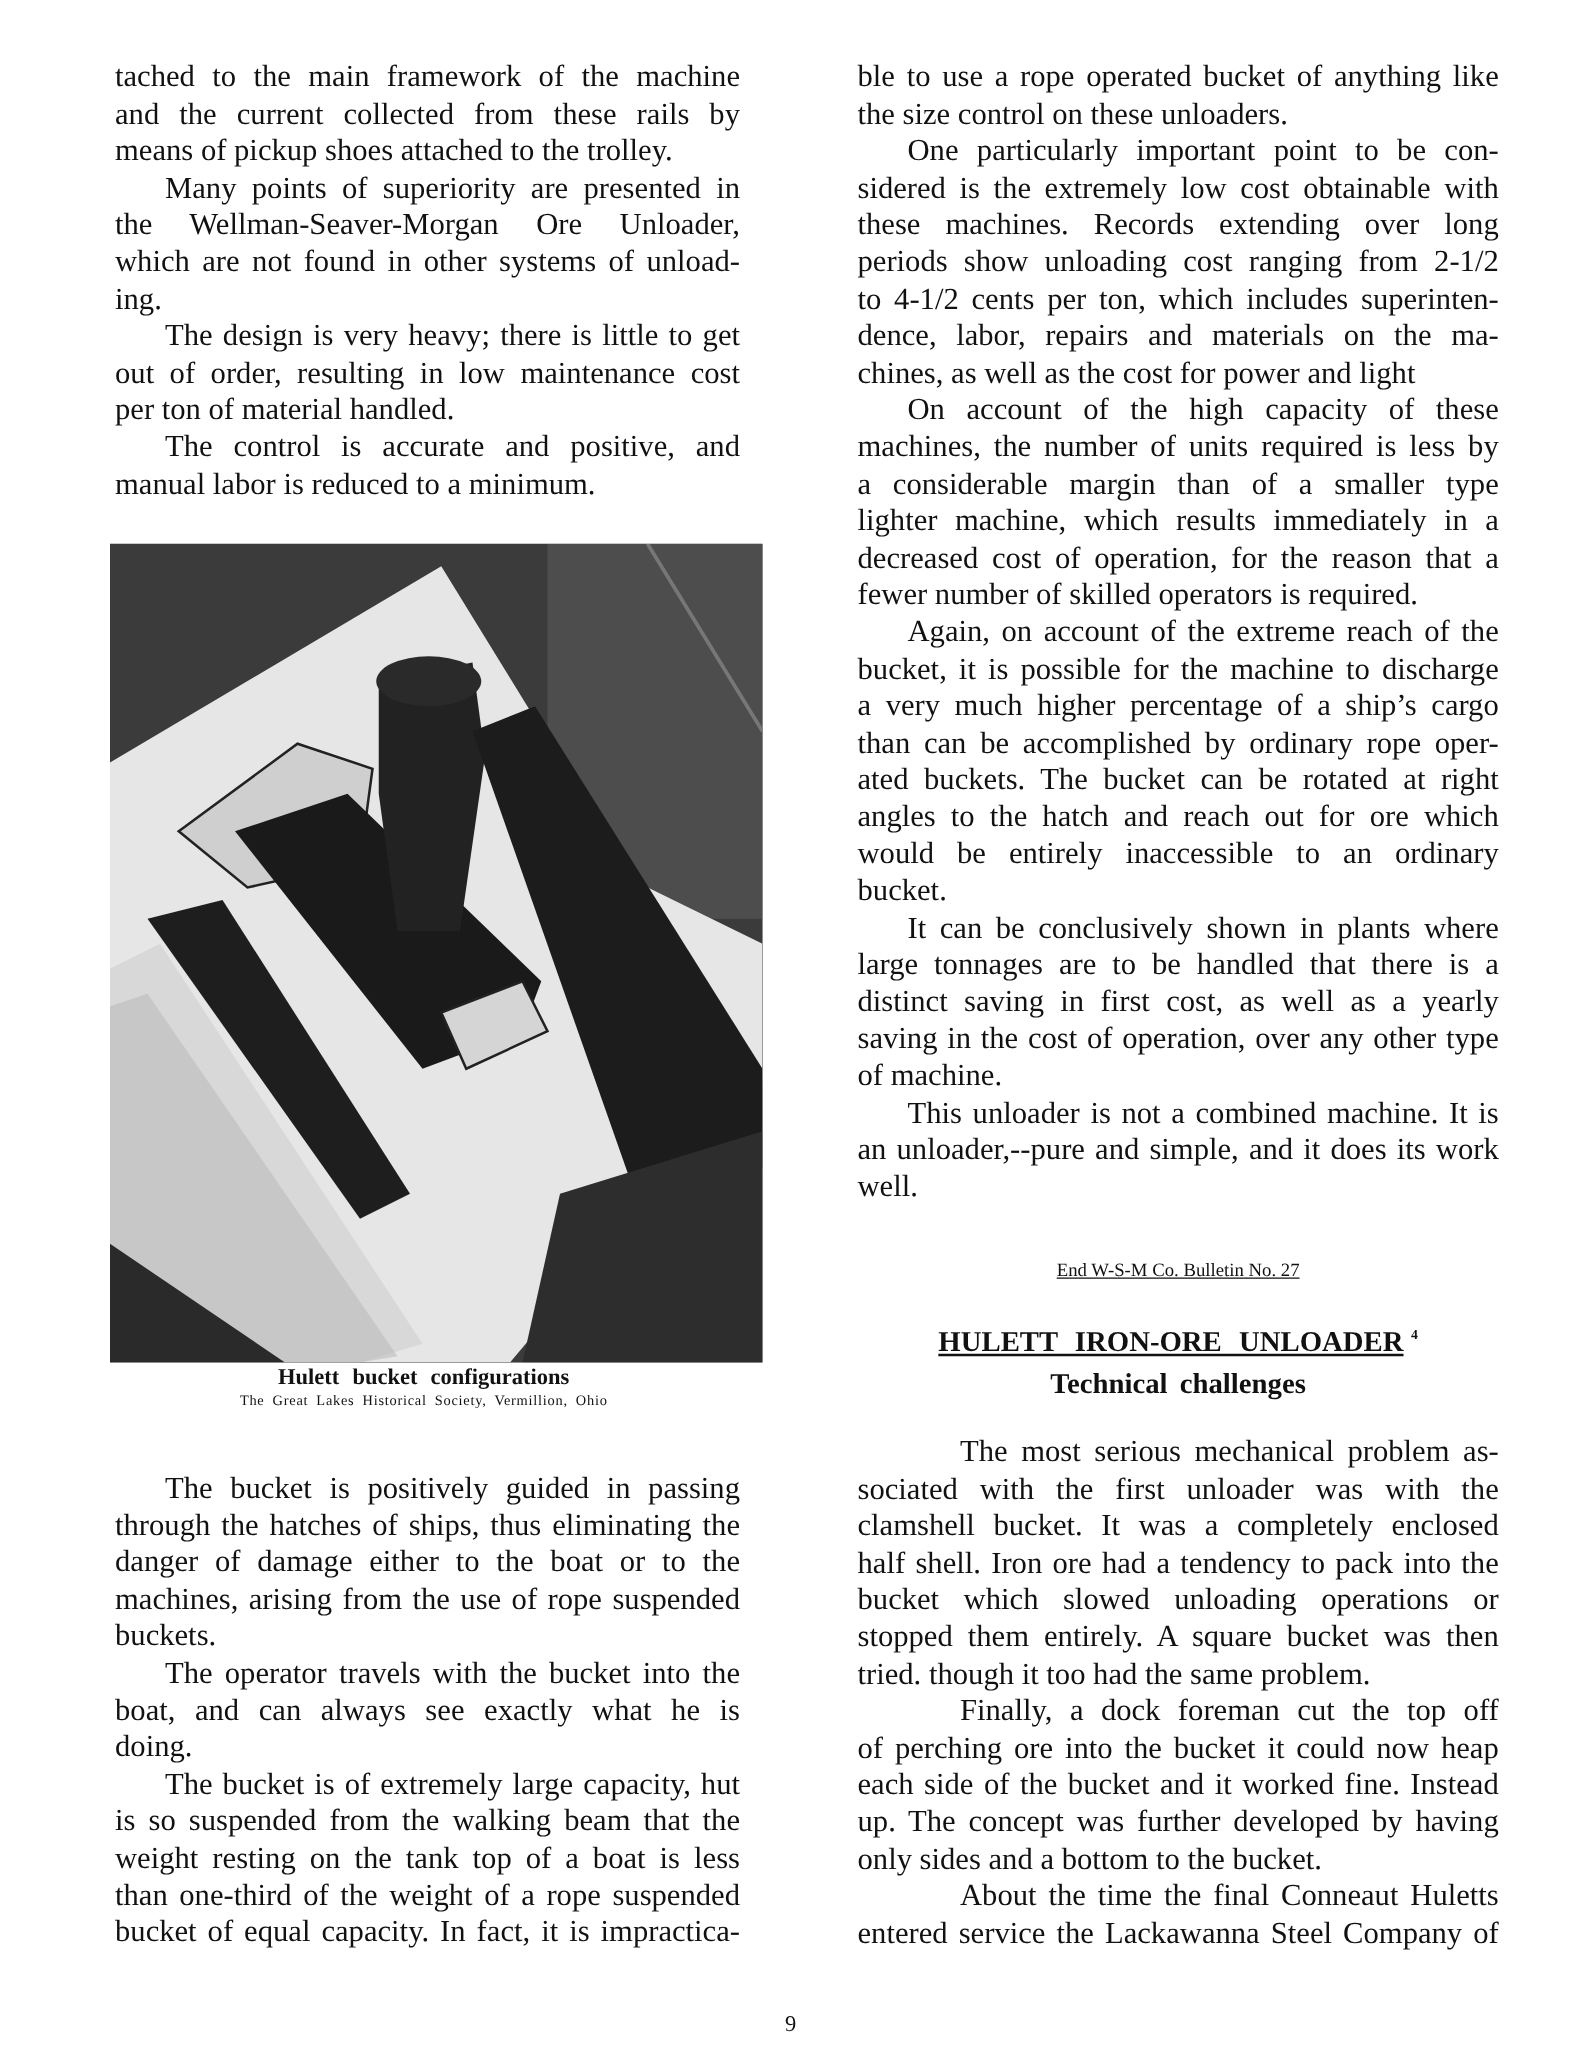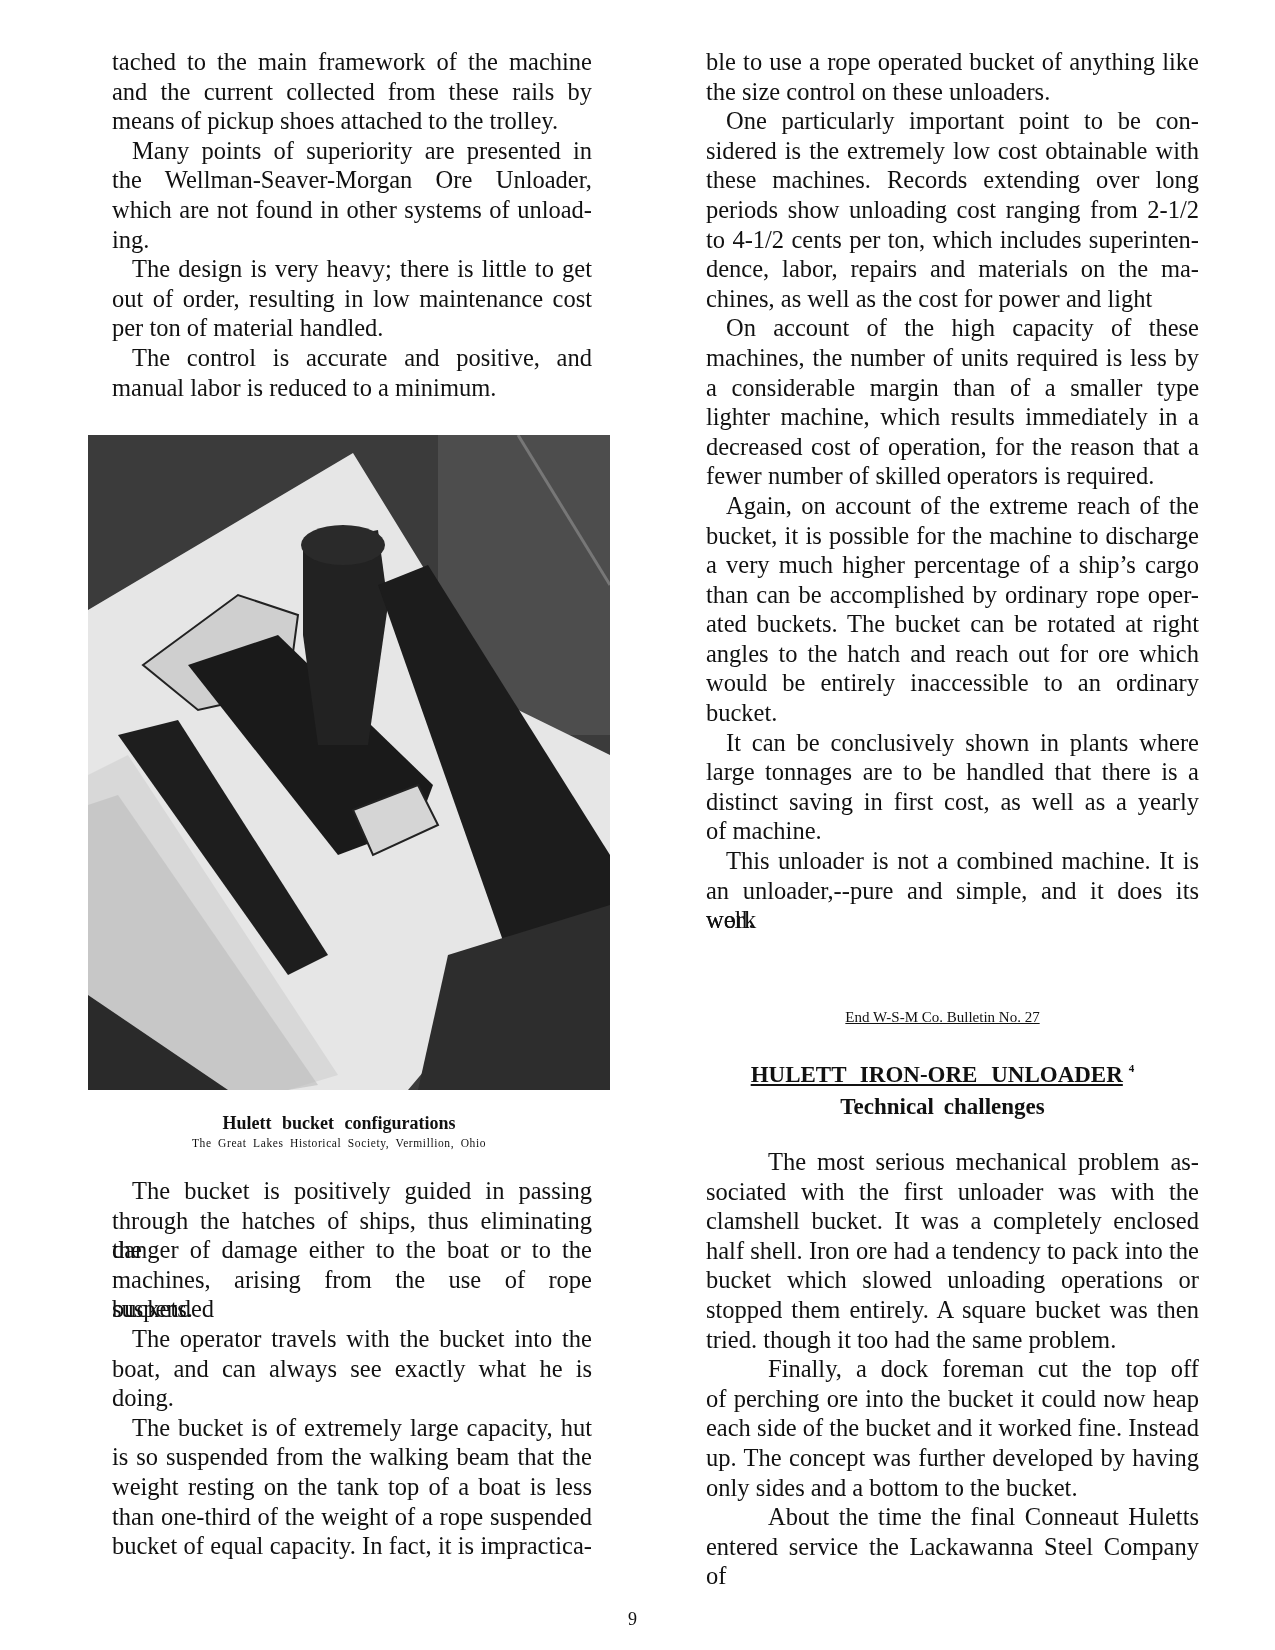--- a/index.html
+++ b/index.html
@@ -6,27 +6,27 @@
   body { width: 1275px; height: 1650px; position: relative; overflow: hidden;
          font-family: "Liberation Serif", "DejaVu Serif", serif; color: #111; }
   .col { position: absolute; font-size: 24.5px; line-height: 29.6px; text-align: justify; }
   #left-top { left: 92px; top: 47px; width: 500px; }
   #left-bottom { left: 92px; top: 1176px; width: 500px; }
   #right-top { left: 686px; top: 47px; width: 513px; }
   #right-bottom { left: 686px; top: 1147px; width: 513px; }
   .l { display: block; height: 29.6px; text-align: justify; text-align-last: justify; }
   .l.end { text-align-last: left; }
   .l.i1 { padding-left: 40px; }
-  .l.i0 { padding-left: 0; margin-left: 20px; }
+  .l.i0 { padding-left: 0; }
   .l.i2 { padding-left: 82px; }
 
   #photo { position: absolute; left: 88px; top: 435px; width: 522px; height: 655px; background: #3a3a3a; overflow: hidden; }
   #photo svg { display: block; }
 
-  #caption { position: absolute; left: 88px; top: 1089px; width: 522px; text-align: center; margin-top: 22px; }
+  #caption { position: absolute; left: 88px; top: 1089px; width: 522px; text-align: center; }
   #caption-title { font-weight: bold; font-size: 18px; line-height: 24px; word-spacing: 6px; display: block; padding-right: 20px; }
   #caption-credit { font-size: 11.5px; line-height: 16px; letter-spacing: 0.6px; word-spacing: 3px; display: block; padding-right: 20px; }
 
   #bulletin-end { position: absolute; left: 686px; top: 1007px; width: 513px; text-align: center; font-size: 15px; line-height: 20px; }
   #bulletin-end span { text-decoration: underline; text-align: right; }
   #heading { position: absolute; left: 686px; top: 1053px; width: 513px; text-align: center; font-weight: bold; font-size: 23px; line-height: 30px; }
   #heading .txt { text-decoration: underline; word-spacing: 8px; }
   #heading sup { font-size: 11px; vertical-align: 10px; margin-left: 6px; }
   #subheading { position: absolute; left: 686px; top: 1092px; width: 513px; text-align: center; font-weight: bold; font-size: 23px; line-height: 30px; word-spacing: 4px; }
 
@@ -111,20 +111,21 @@
     <span class="l i0">bucket, it is possible for the machine to discharge</span>
     <span class="l i0">a very much higher percentage of a ship’s cargo</span>
     <span class="l i0">than can be accomplished by ordinary rope oper-</span>
     <span class="l i0">ated buckets. The bucket can be rotated at right</span>
     <span class="l i0">angles to the hatch and reach out for ore which</span>
     <span class="l i0">would be entirely inaccessible to an ordinary</span>
     <span class="l i0 end">bucket.</span>
     <span class="l i1">It can be conclusively shown in plants where</span>
     <span class="l i0">large tonnages are to be handled that there is a</span>
     <span class="l i0">distinct saving in first cost, as well as a yearly</span>
+    <span class="l i0">saving in the cost of operation, over any other type</span>
     <span class="l i0 end">of  machine.</span>
     <span class="l i1">This unloader is not a combined machine. It is</span>
     <span class="l i0">an unloader,--pure and simple, and it does its work</span>
     <span class="l i0 end">well.</span>
   </div>
 
 <div id="bulletin-end">
   <span>End W-S-M Co. Bulletin No. 27</span>
 </div>
 

